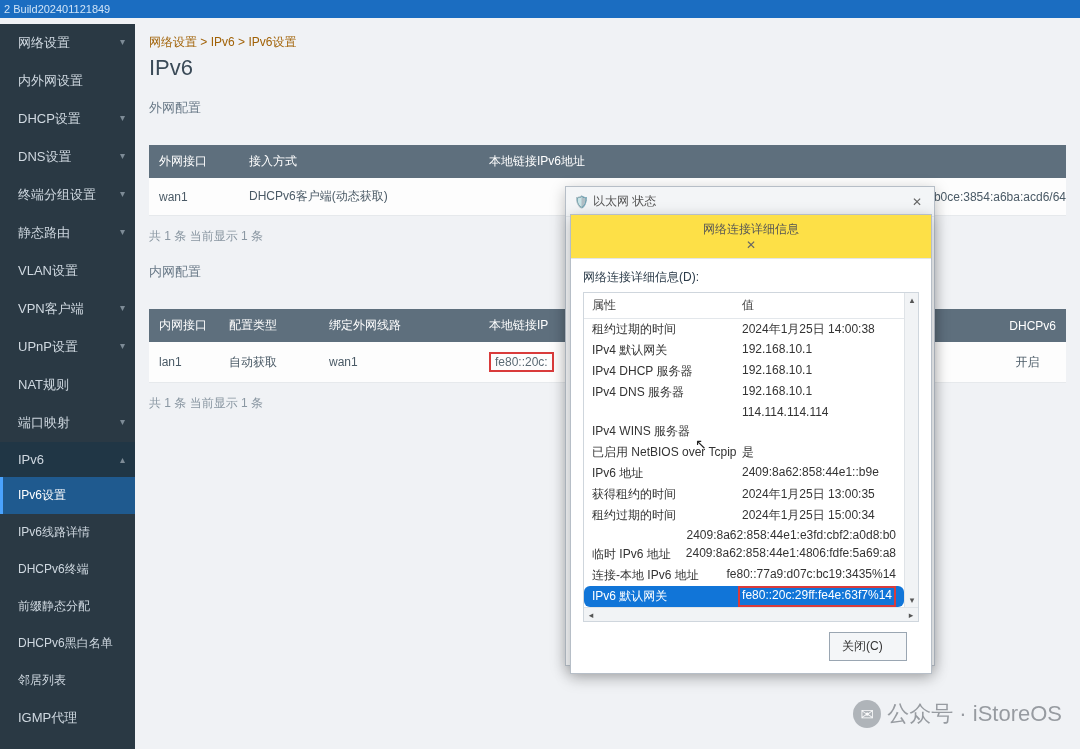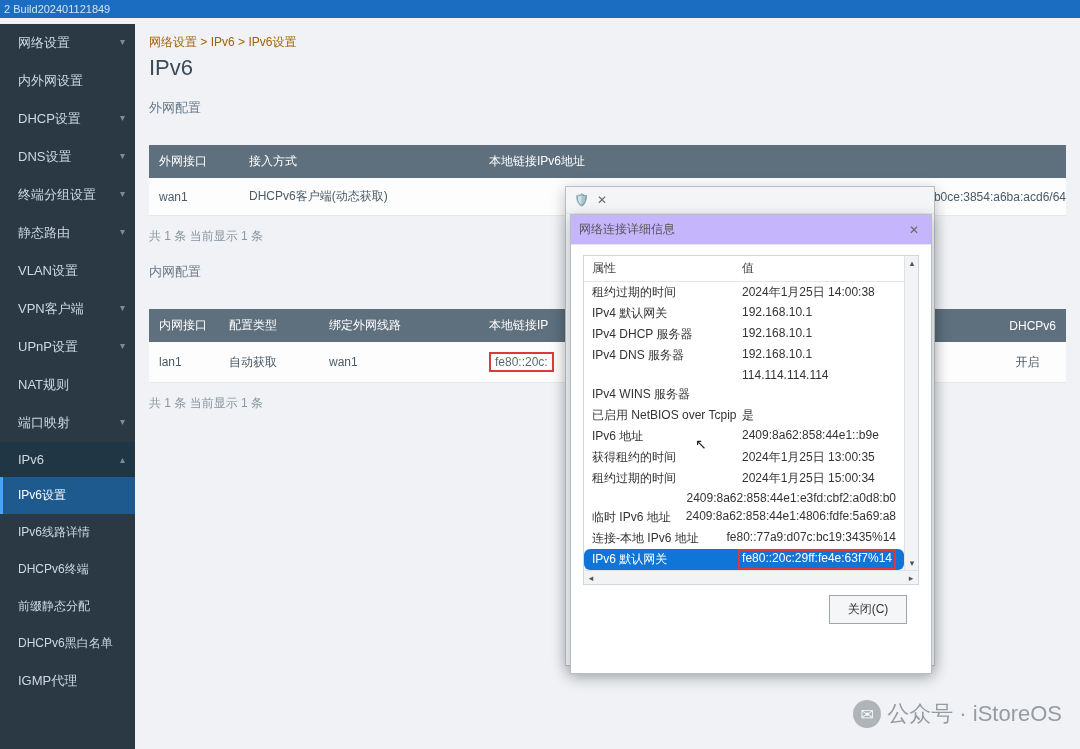--- a/index.html
+++ b/index.html
@@ -27,37 +27,37 @@
 
 .highlight-box { display:inline-block; border: 2px solid #d93b3b; padding: 1px 4px; color: #5a6a74; }
 
 
 .winbox { position: absolute; background: #fff; border: 1px solid #b6bec7; box-shadow: 0 4px 14px rgba(0,0,0,.25); font-size: 12px; color: #333; }
 .winbox .titlebar { display:flex; align-items:center; padding: 6px 8px; border-bottom: 1px solid #e2e6ea; color: #555;}
 .winbox .titlebar .tt { flex:1; }
 .winbox .x { width: 18px; text-align: center; color: #666; cursor: pointer;}
 .outer-dlg { left: 565px; top: 186px; width: 370px; height: 480px; background:#f3f5f7;}
 .inner-dlg { left: 570px; top: 214px; width: 362px; height: 460px; background:#fff;}
-.inner-dlg .titlebar { background:#c4b5fd; }
+.inner-dlg .titlebar { background:#fde047;flex-direction:column; }
 .dlg-body { padding: 10px 12px; }
 .dlg-lbl { color:#2a3a48; margin-bottom:6px; }
 .kv-wrap { border:1px solid #cfd6dd; height: 330px; position:relative; }
 .kv-scroll { position:absolute; inset:0 14px 14px 0; overflow:hidden; }
 .kv-header { display:flex; border-bottom:1px solid #e3e7eb; padding:4px 8px; color:#444; }
 .kv-col-k { width: 150px; }
 .kv-row { display:flex; padding:2px 8px; color:#333; }
 .kv-row.sel { background:#1175d8; color:#fff;border-radius:6px; }
 .kv-row.sel .kv-col-v.redbox { border-color:#d93b3b;}
 .kv-col-v { flex:1; }
 .kv-col-v.redbox { border:2px solid #d93b3b; margin:-2px 0; padding:0 2px;}
 .vscroll { position:absolute; right:0; top:0; bottom:14px; width:14px; background:#f1f3f5; border-left:1px solid #dfe3e7;}
 .hscroll { position:absolute; left:0; right:0; bottom:0; height:14px; background:#f1f3f5; border-top:1px solid #dfe3e7;}
 .scroll-btn { position:absolute; width:14px; height:14px; display:flex; align-items:center; justify-content:center; font-size:9px; color:#555;}
 .dlg-footer { padding:10px 12px; text-align:right; }
-.win-btn { display:inline-block; min-width:78px; padding:5px 12px; border:1px solid #9aa6b2; background:#f4f6f8; cursor:pointer; text-align:center;}
+.win-btn { display:inline-block; min-width:78px; padding:5px 12px; border:1px solid #9aa6b2; background:#f4f6f8; cursor:pointer; text-align:left;}
 .cursor { position:absolute; left:695px; top:436px; font-size:14px; color:#222; pointer-events:none;}
 
 .watermark { position:absolute; right:18px; bottom:20px; color:#7a7f85; font-size:22px; display:flex; align-items:center; gap:6px; opacity:.75;}
 .watermark .wx { width:28px; height:28px; border-radius:50%; background:#9aa0a6; display:flex; align-items:center; justify-content:center; color:#fff; font-size:16px;}
 </style>
 </head>
 <body>
 
 <div class="topbar">
   <span>2 Build202401121849</span>
@@ -74,20 +74,21 @@
   <div class="sb-item"><span>VPN客户端</span><span class="sb-chevron">▾</span></div>
   <div class="sb-item"><span>UPnP设置</span><span class="sb-chevron">▾</span></div>
   <div class="sb-item"><span>NAT规则</span></div>
   <div class="sb-item"><span>端口映射</span><span class="sb-chevron">▾</span></div>
   <div class="sb-item active"><span>IPv6</span><span class="sb-chevron">▴</span></div>
     <div class="sb-item sb-sub sel"><span>IPv6设置</span></div>
     <div class="sb-item sb-sub"><span>IPv6线路详情</span></div>
     <div class="sb-item sb-sub"><span>DHCPv6终端</span></div>
     <div class="sb-item sb-sub"><span>前缀静态分配</span></div>
     <div class="sb-item sb-sub"><span>DHCPv6黑白名单</span></div>
+    <div class="sb-item sb-sub"><span>邻居列表</span></div>
   <div class="sb-item"><span>IGMP代理</span></div>
 </div>
 
 <div class="main">
   <div class="crumb">
     <span>网络设置</span> &gt; <span>IPv6</span> &gt; <span>IPv6设置</span>
   </div>
   <div class="page-title">IPv6</div>
 
   <div class="section-label">外网配置</div>
@@ -127,30 +128,32 @@
       <td style="text-align:center">开启</td>
     </tr>
   </tbody>
     </table>
   <div class="paging">共 1 条 当前显示 1 条</div>
 </div>
 
 <div class="winbox outer-dlg">
   <div class="titlebar">
     <span style="margin-right:4px;">🛡️</span>
+    <span class="tt">以太网 状态</span>
     <span class="x">✕</span>
   </div>
 </div>
 
 <div class="winbox inner-dlg">
   <div class="titlebar">
     <span class="tt">网络连接详细信息</span>
     <span class="x">✕</span>
   </div>
   <div class="dlg-body">
+    <div class="dlg-lbl">网络连接详细信息(D):</div>
     <div class="kv-wrap">
       <div class="kv-scroll">
         <div class="kv-header">
           <div class="kv-col-k">属性</div>
           <div class="kv-col-v">值</div>
         </div>
         <div id="kv-rows">
             <div class="kv-row">
               <div class="kv-col-k">租约过期的时间</div>
               <div class="kv-col-v">2024年1月25日 14:00:38</div>

